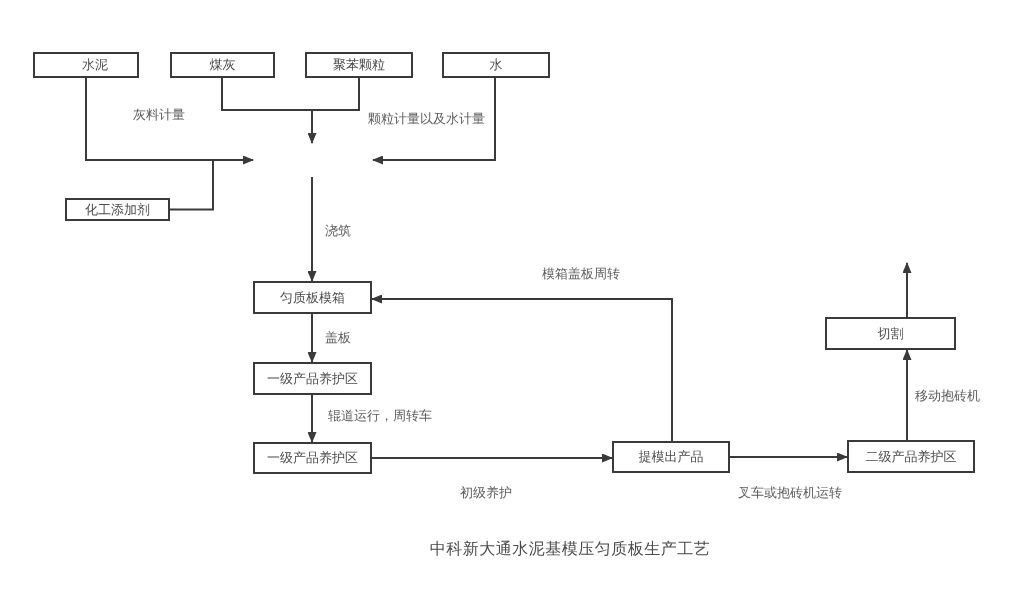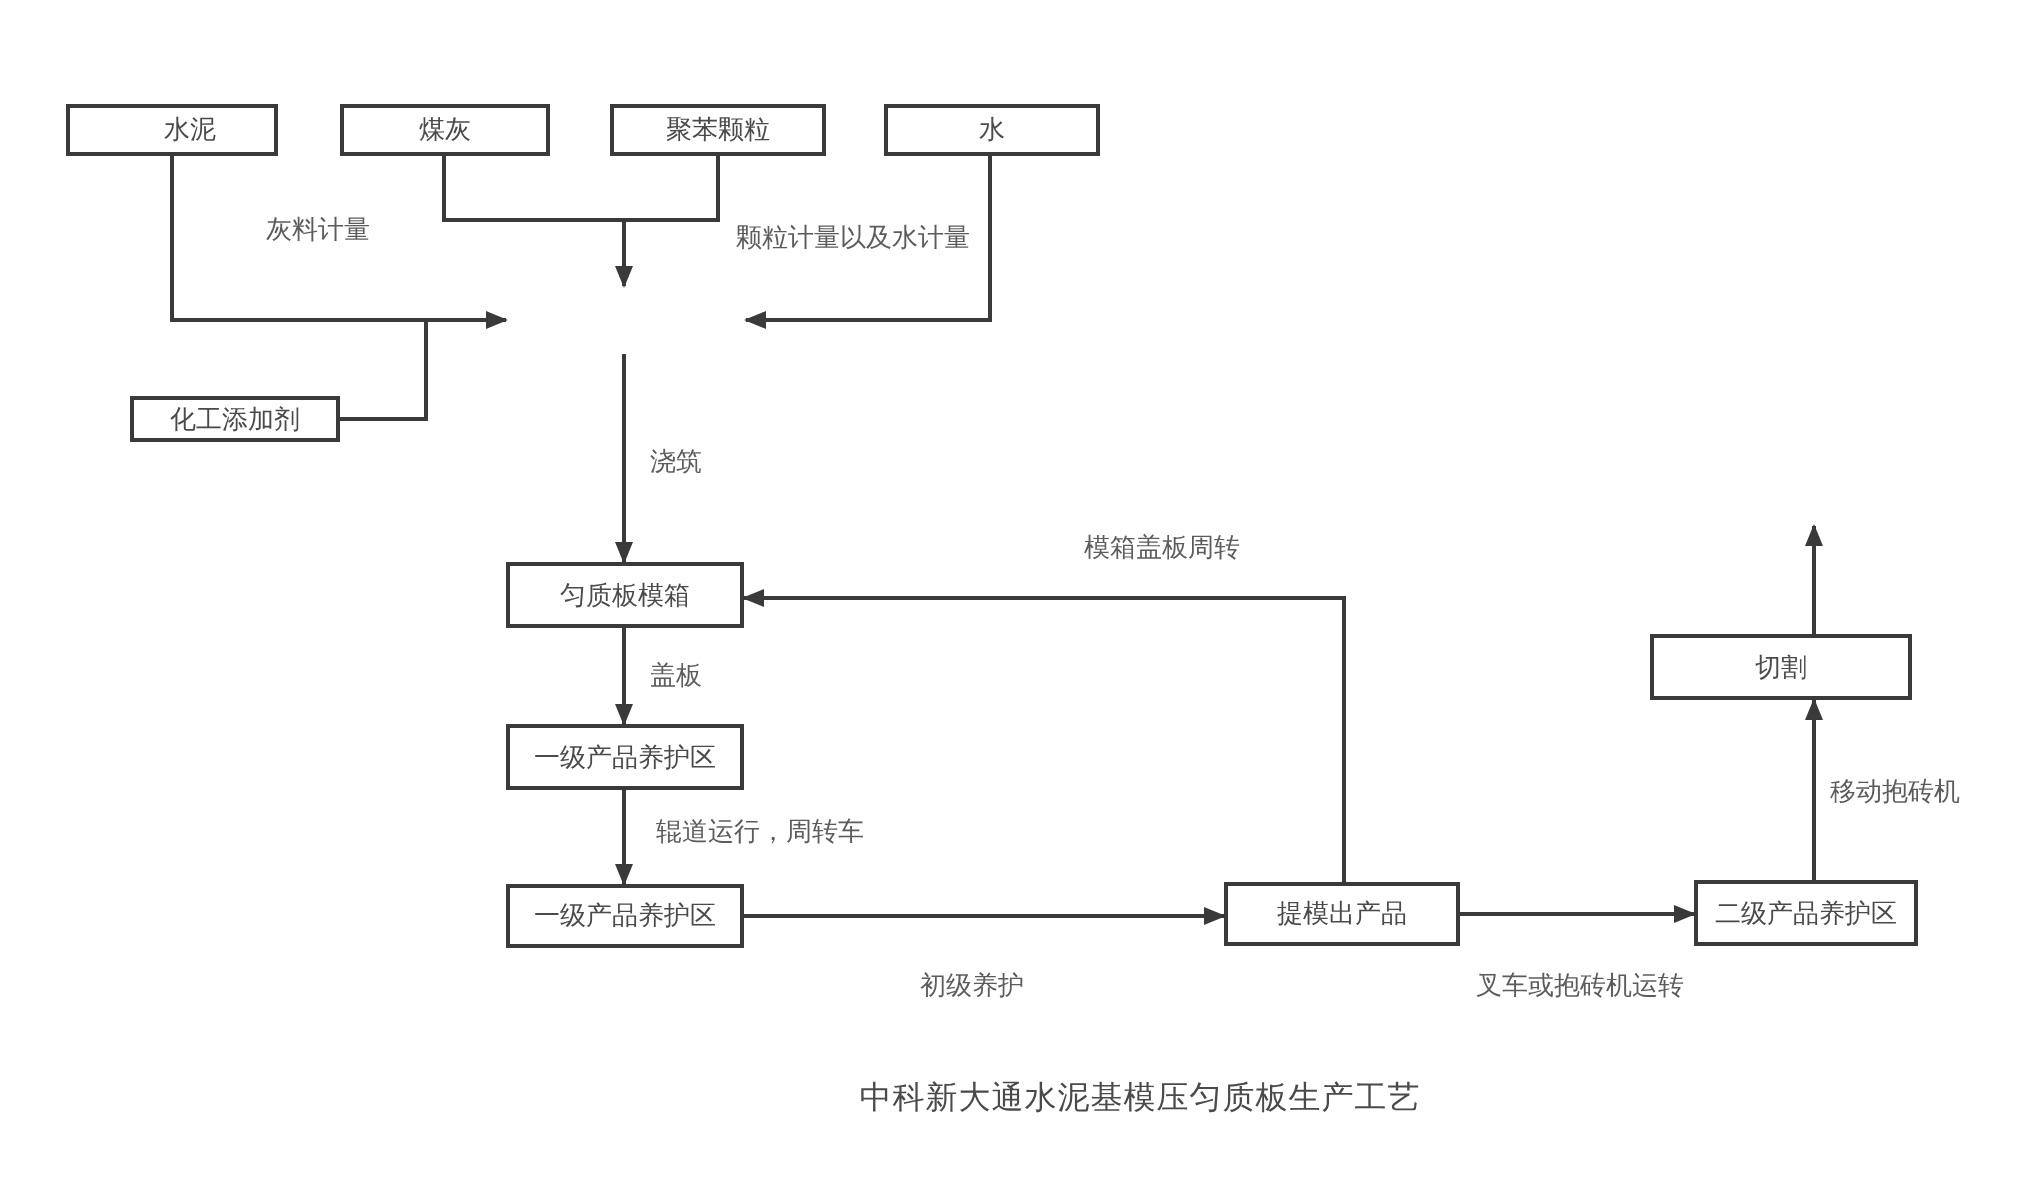--- a/index.html
+++ b/index.html
@@ -71,21 +71,21 @@
 
   <div class="node" style="left:33px;top:52px;width:106px;height:26px;padding-left:18px;">水泥</div>
   <div class="node" style="left:170px;top:52px;width:105px;height:26px;">煤灰</div>
   <div class="node" style="left:305px;top:52px;width:108px;height:26px;">聚苯颗粒</div>
   <div class="node" style="left:442px;top:52px;width:108px;height:26px;">水</div>
   <div class="node" style="left:65px;top:198px;width:105px;height:23px;">化工添加剂</div>
   <div class="node" style="left:253px;top:281px;width:119px;height:33px;">匀质板模箱</div>
   <div class="node" style="left:253px;top:362px;width:119px;height:33px;">一级产品养护区</div>
   <div class="node" style="left:253px;top:442px;width:119px;height:32px;">一级产品养护区</div>
   <div class="node" style="left:612px;top:441px;width:118px;height:32px;">提模出产品</div>
-  <div class="node" style="left:847px;top:440px;width:112px;height:33px;">二级产品养护区</div>
+  <div class="node" style="left:847px;top:440px;width:128px;height:33px;">二级产品养护区</div>
   <div class="node" style="left:825px;top:317px;width:131px;height:33px;">切割</div>
 
   <div class="edge-label" style="left:133px;top:106px;">灰料计量</div>
   <div class="edge-label" style="left:368px;top:110px;">颗粒计量以及水计量</div>
   <div class="edge-label" style="left:325px;top:222px;">浇筑</div>
   <div class="edge-label" style="left:522px;top:265px;margin-left:20px;">模箱盖板周转</div>
   <div class="edge-label" style="left:325px;top:329px;">盖板</div>
   <div class="edge-label" style="left:328px;top:407px;">辊道运行，周转车</div>
   <div class="edge-label" style="left:460px;top:484px;">初级养护</div>
   <div class="edge-label" style="left:738px;top:484px;">叉车或抱砖机运转</div>

